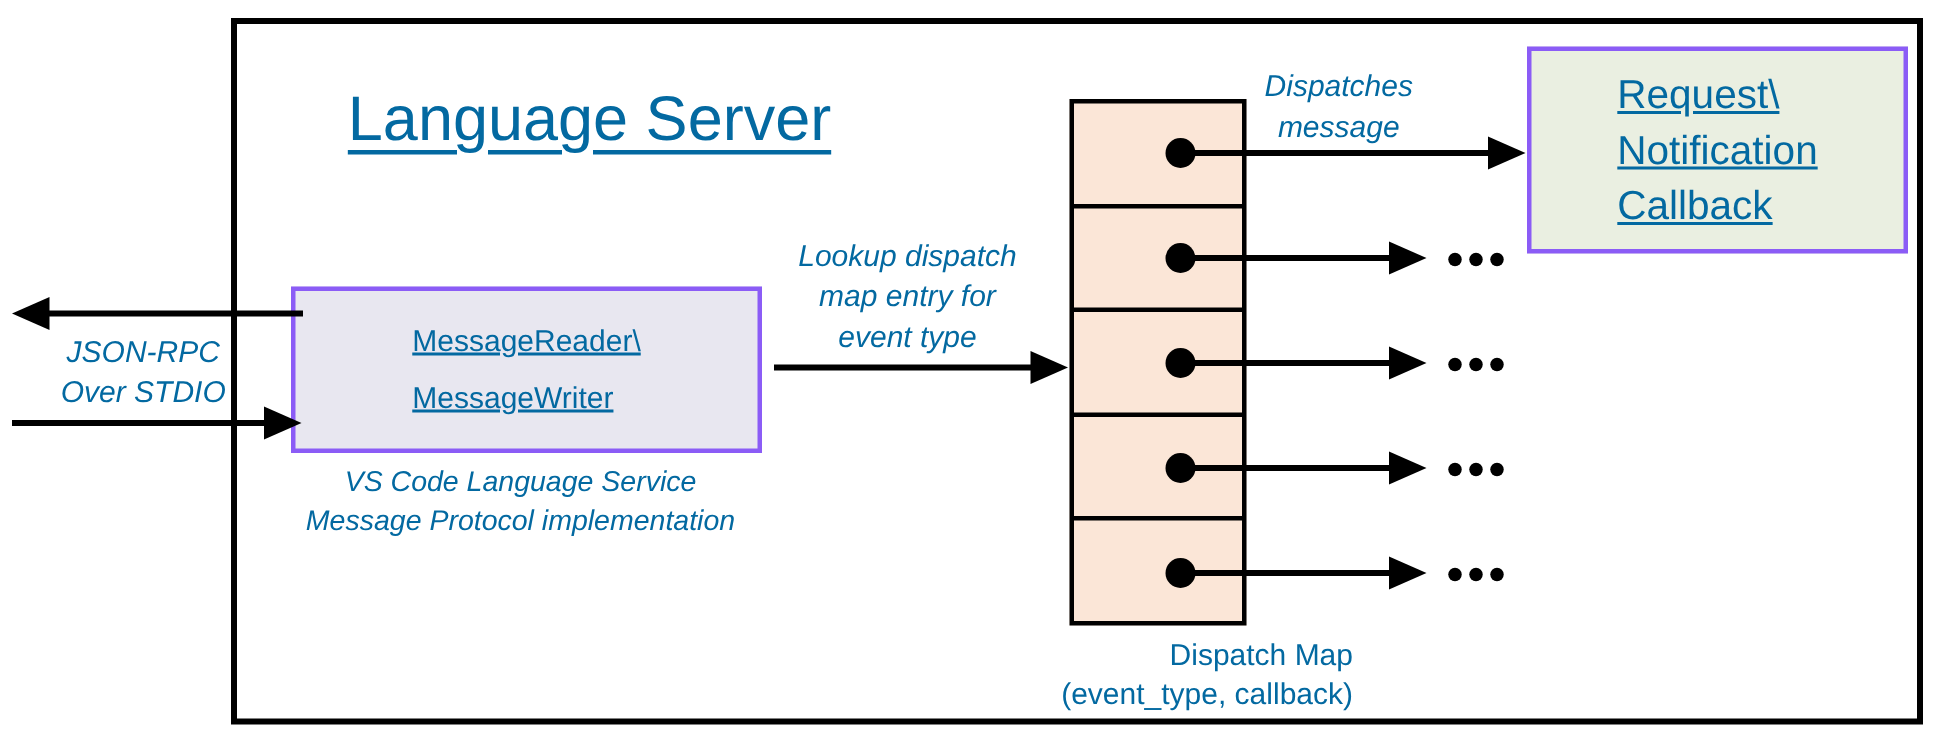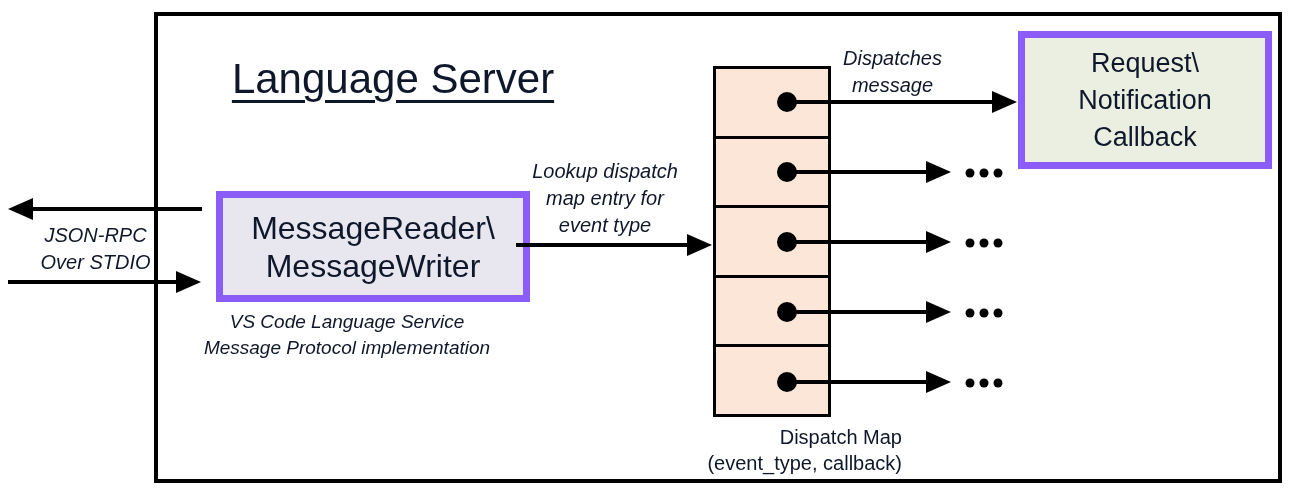--- a/index.html
+++ b/index.html
@@ -1,38 +1,39 @@
 <!DOCTYPE html>
 <html><head>
 <meta charset="utf-8">
 <style>
   html,body { margin:0; padding:0; background:#ffffff; }
   .canvas {
     position:relative; width:1291px; height:494px; background:#ffffff;
-    font-family:"Liberation Sans", sans-serif; color:#0f172a; overflow:hidden;
+    font-family:"Liberation Sans", sans-serif; color:#0369a1; overflow:hidden;
   }
   .abs { position:absolute; box-sizing:border-box; }
   .preline { white-space:pre-line; }
 
   .outer-box {
     left:154px; top:12px; width:1128px; height:471px;
     border:4px solid #000; background:transparent;
   }
   .title {
     left:193px; top:54px; width:400px; text-align:center;
     font-size:42px; line-height:50px;
     text-decoration:underline; text-decoration-thickness:3px; text-underline-offset:7px;
   }
   .node {
-    border:7px solid #8b5cf6; display:flex; align-items:center; justify-content:center;
-    text-align:center;
+    border:3px solid #8b5cf6; display:flex; align-items:center; justify-content:center;
+    text-align:left;
+    text-decoration:underline;
   }
   .msgrw-box {
-    left:216px; top:191px; width:314px; height:111px;
-    background:#E8E7F0; font-size:32px; line-height:38px;
+    left:194px; top:191px; width:314px; height:111px;
+    background:#E8E7F0; font-size:20px; line-height:38px;
   }
   .msgrw-caption {
     left:167px; top:309px; width:360px; text-align:center;
     font-size:19px; line-height:26px;font-style:italic;
   }
   .stdio-label {
     left:18px; top:222px; width:155px; text-align:center;
     font-style:italic; font-size:20px; line-height:27px;
   }
   .lookup-label {

